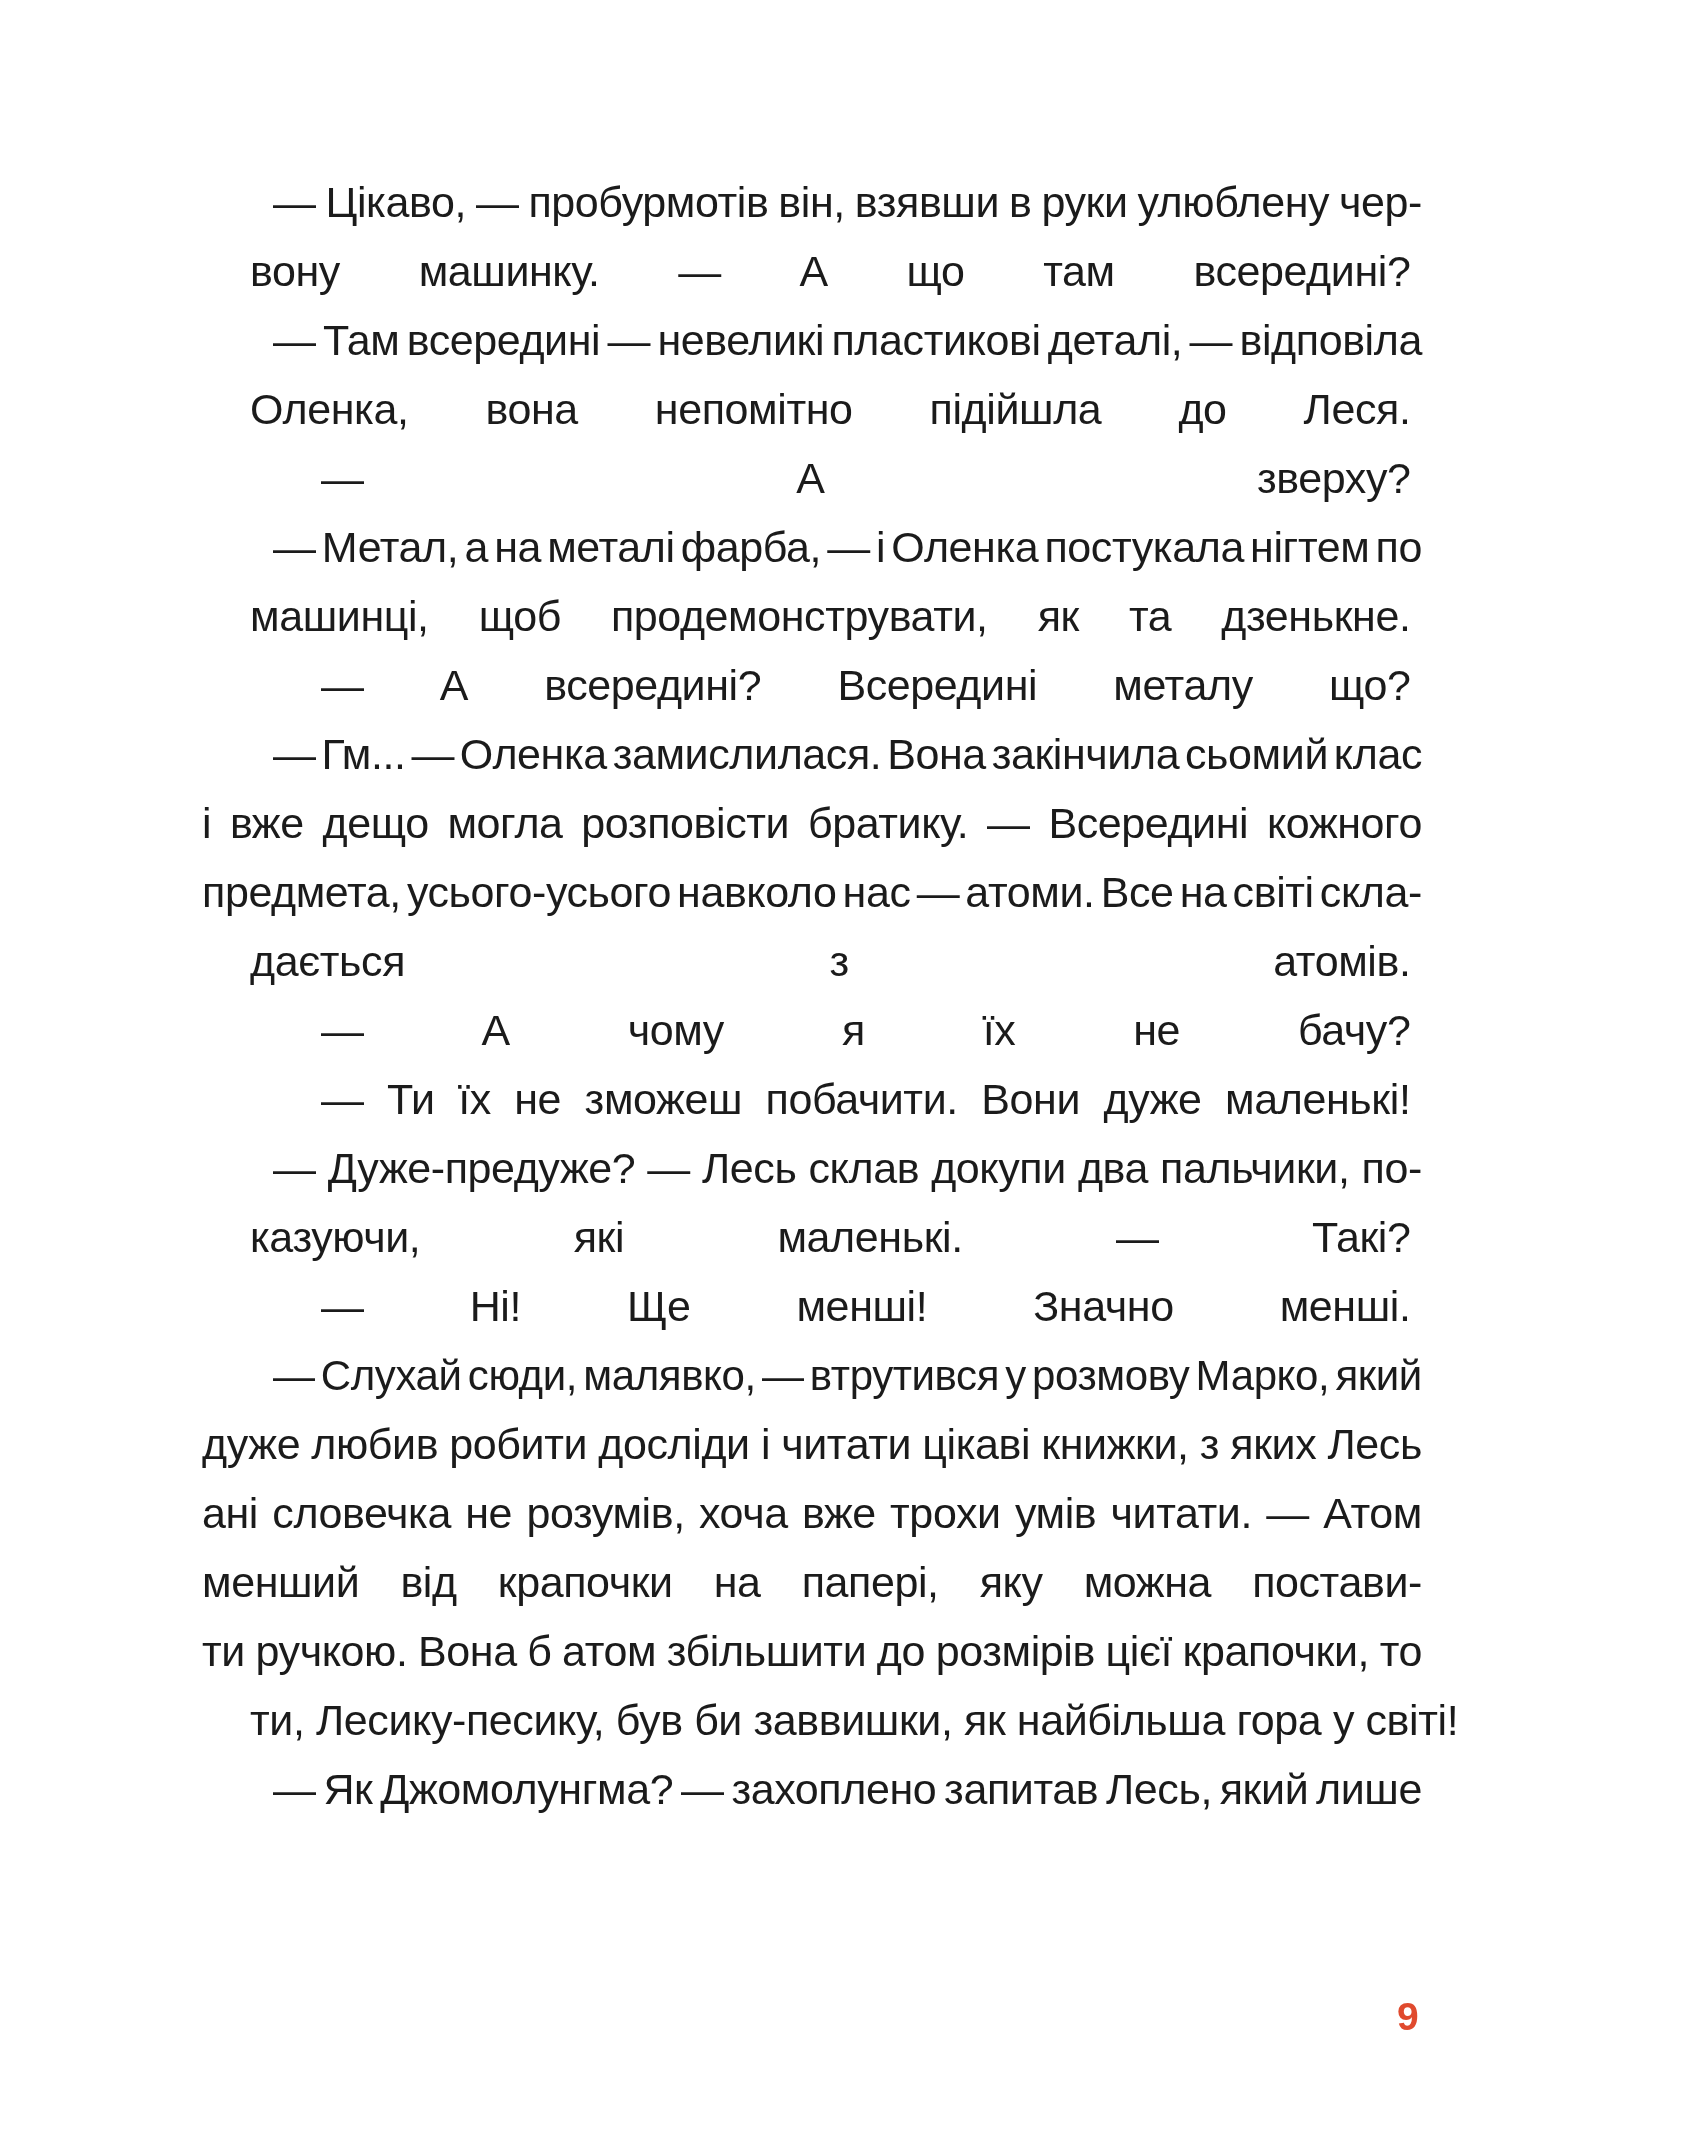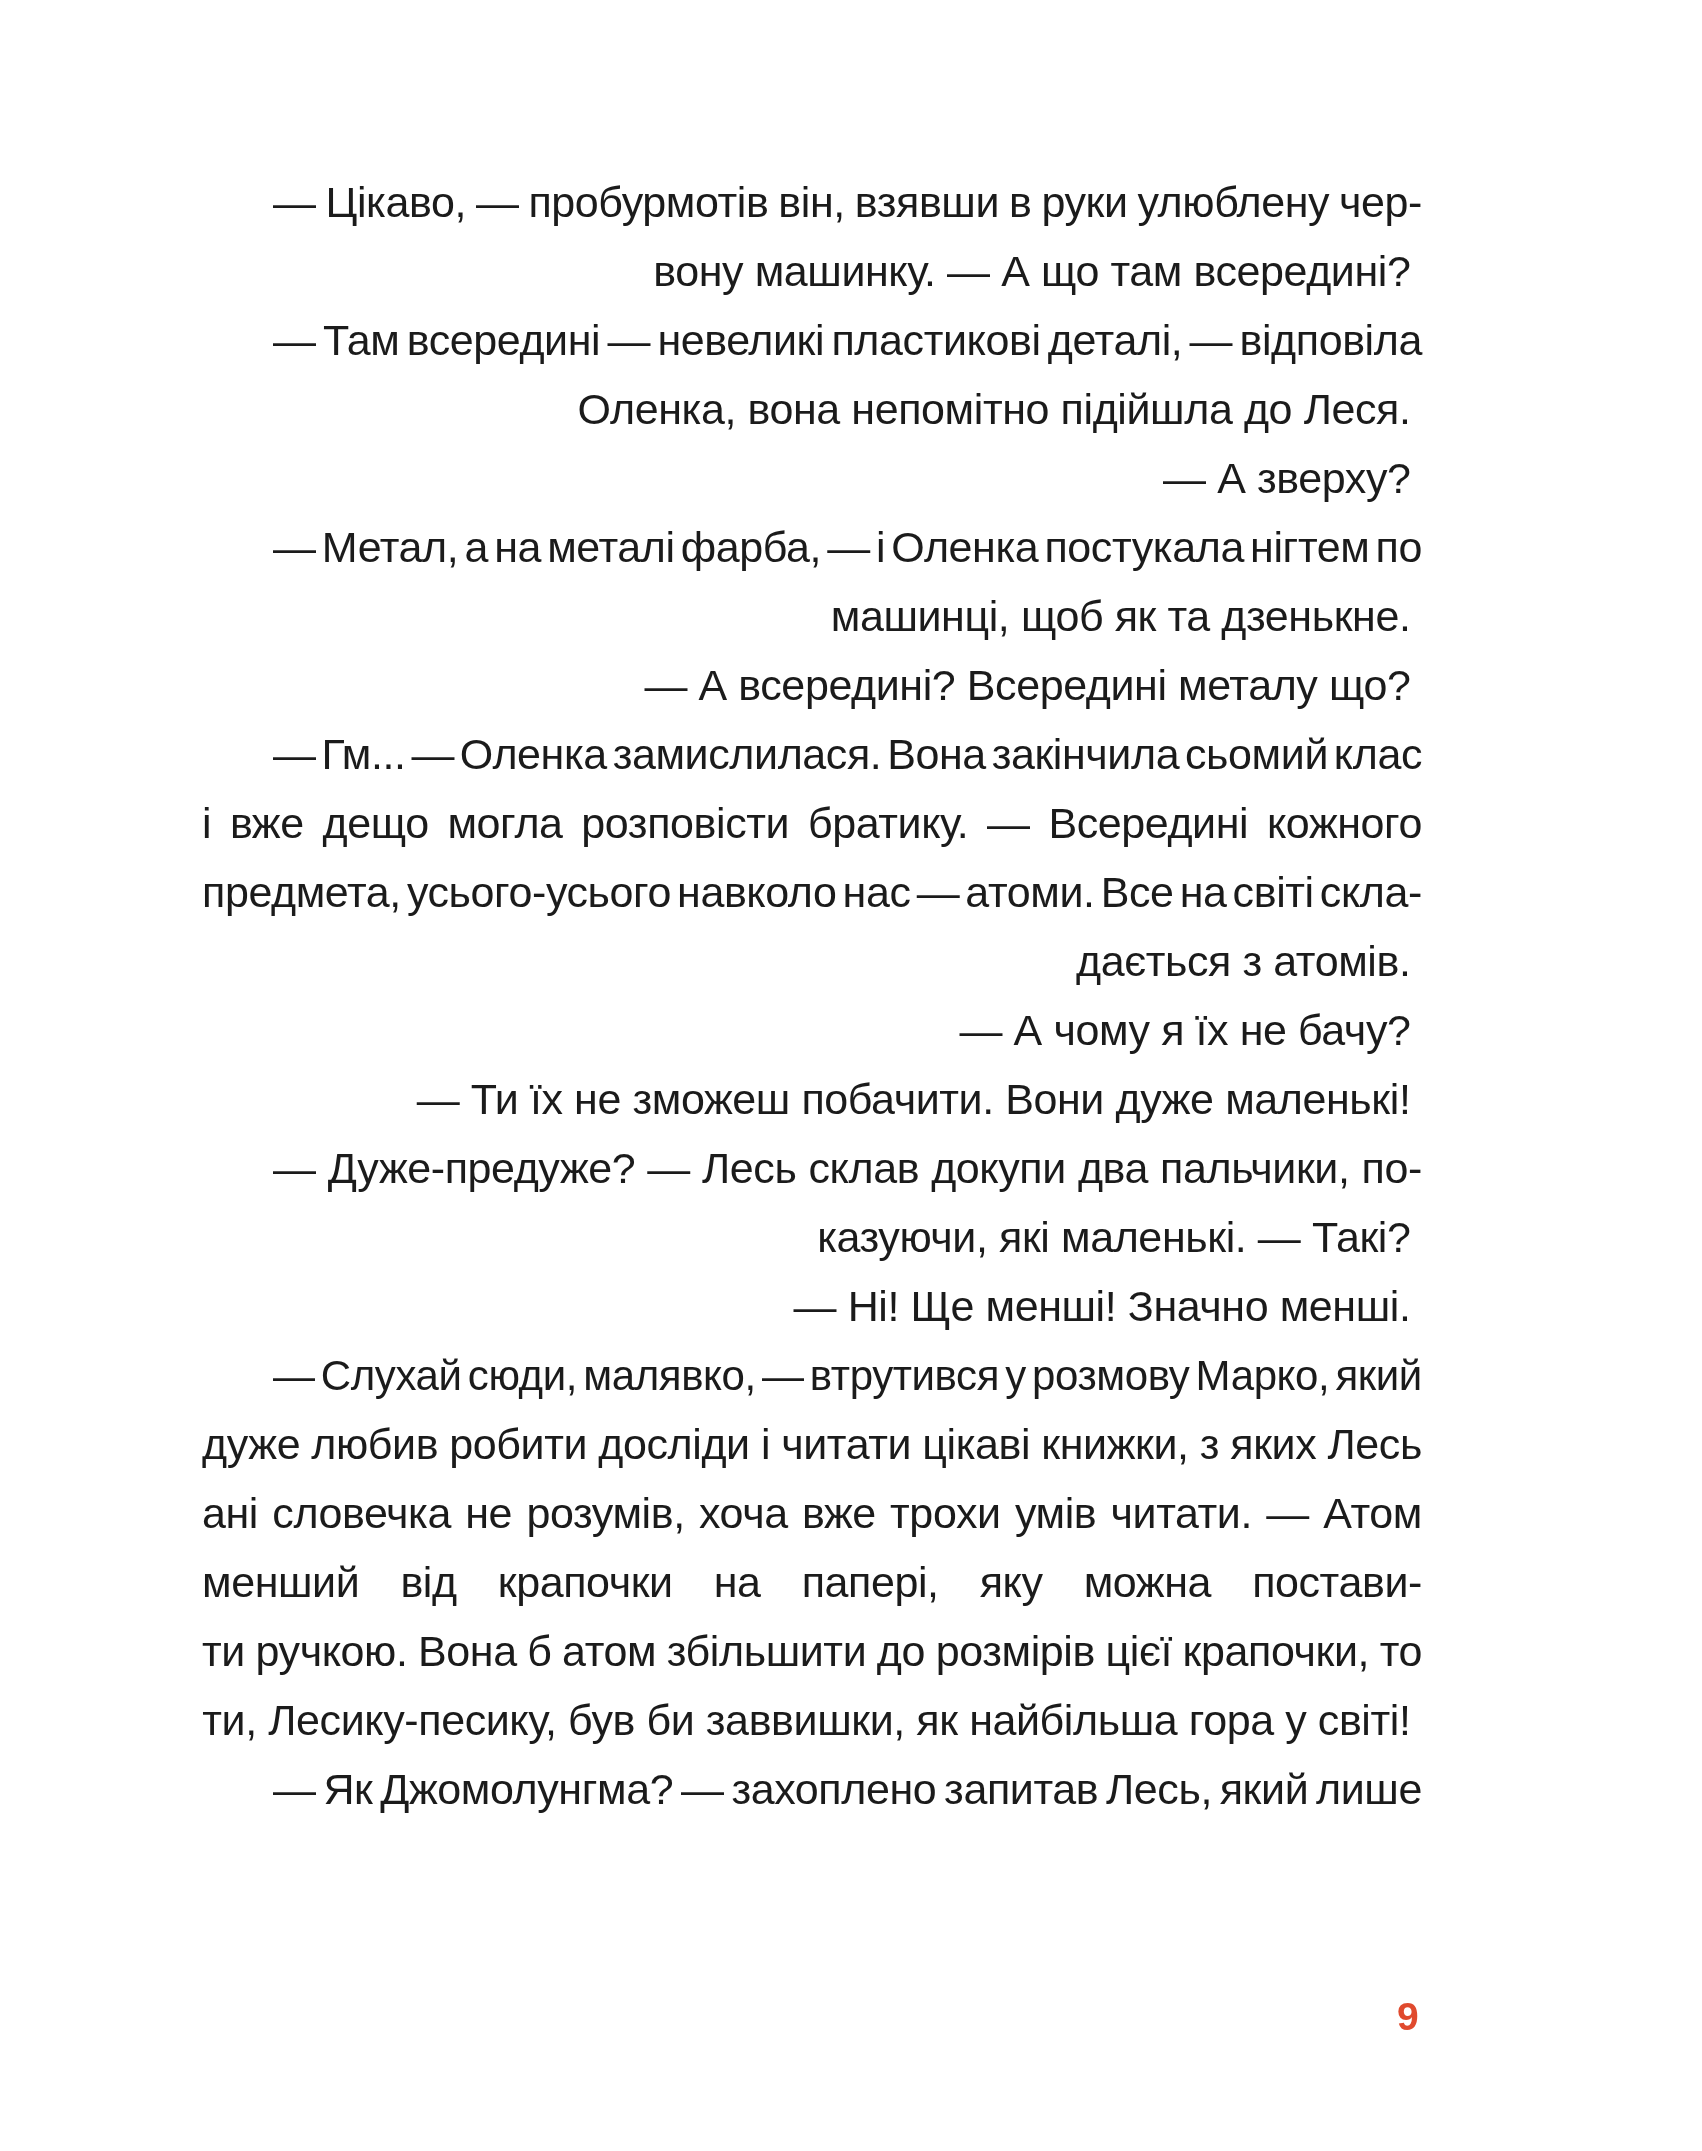--- a/index.html
+++ b/index.html
@@ -33,21 +33,21 @@
     height: 69px;
     color: #1b1b1b;
     white-space: nowrap;
     overflow: visible;
     letter-spacing: -0.4px;
     word-spacing: 0px;
     display: flex;
     justify-content: space-between;
   }
   .line.indent { padding-left: 71px; }
-  .line.last { justify-content: flex-end; }
+  .line.last { justify-content: space-between; margin-left: 48px; }
   .line.last .w { margin-right: 11.5px; }
   .page-number {
     position: absolute;
     left: 1397px;
     top: 1995px;
     font-family: "Liberation Sans", "DejaVu Sans", sans-serif;
     font-weight: bold;
     font-size: 39px;
     line-height: 43px;
     color: #e04a2e;
@@ -113,20 +113,21 @@
         <span class="w">—</span>
         <span class="w">і</span>
         <span class="w">Оленка</span>
         <span class="w">постукала</span>
         <span class="w">нігтем</span>
         <span class="w">по</span>
       </div>
       <div class="line last">
         <span class="w">машинці,</span>
         <span class="w">щоб</span>
+        <span class="w">продемонструвати,</span>
         <span class="w">як</span>
         <span class="w">та</span>
         <span class="w">дзенькне.</span>
       </div>
       <div class="line indent last">
         <span class="w">—</span>
         <span class="w">А</span>
         <span class="w">всередині?</span>
         <span class="w">Всередині</span>
         <span class="w">металу</span>

